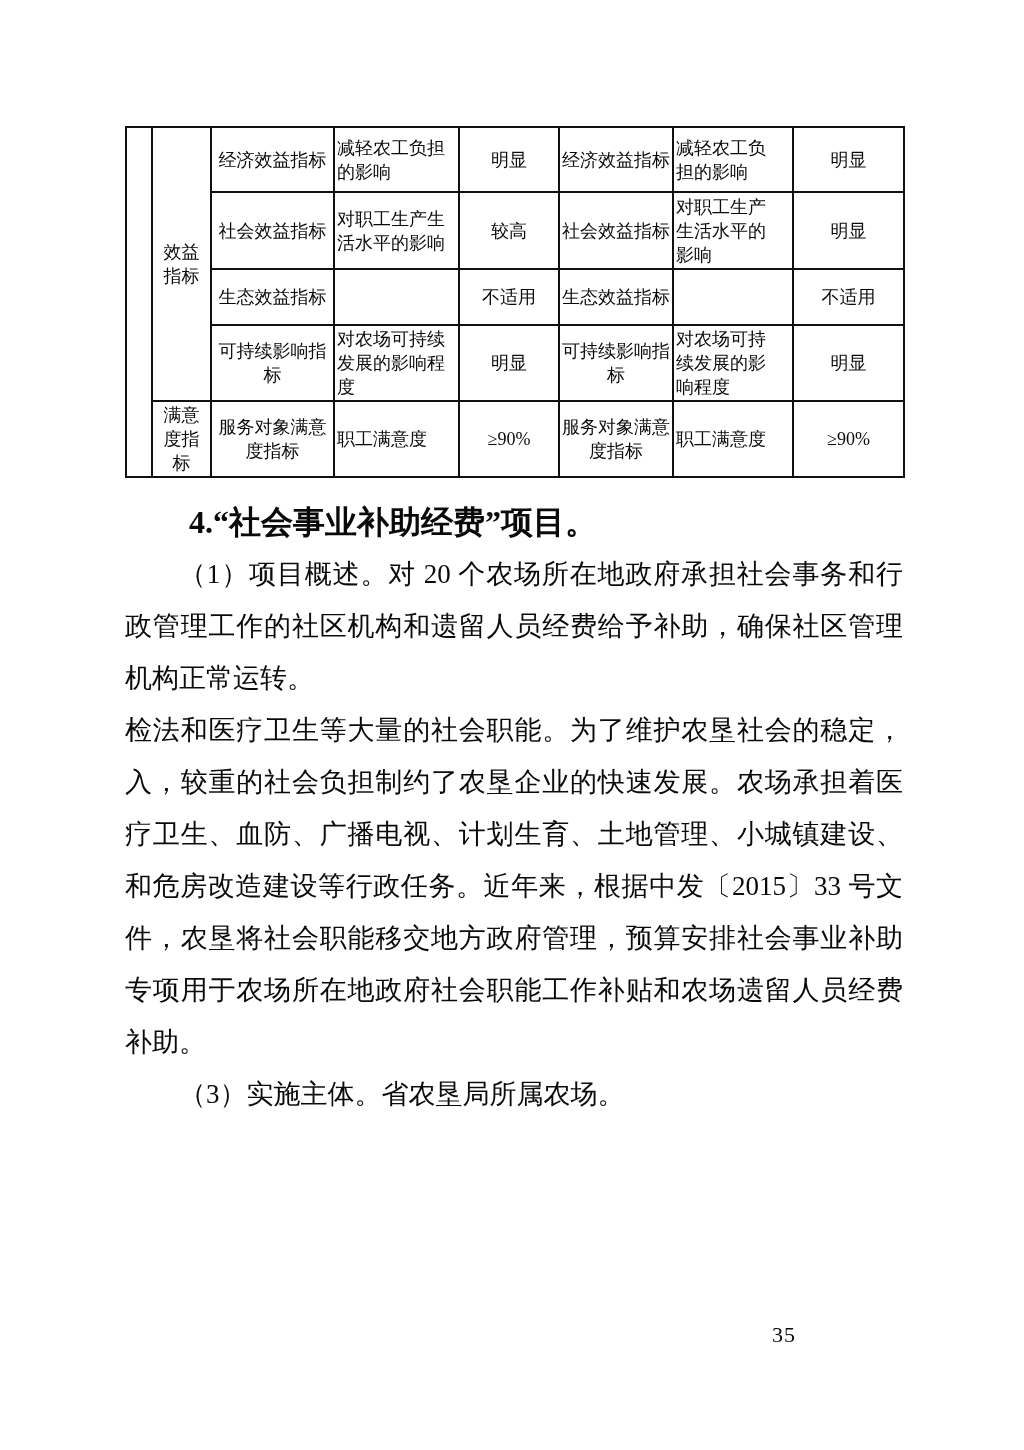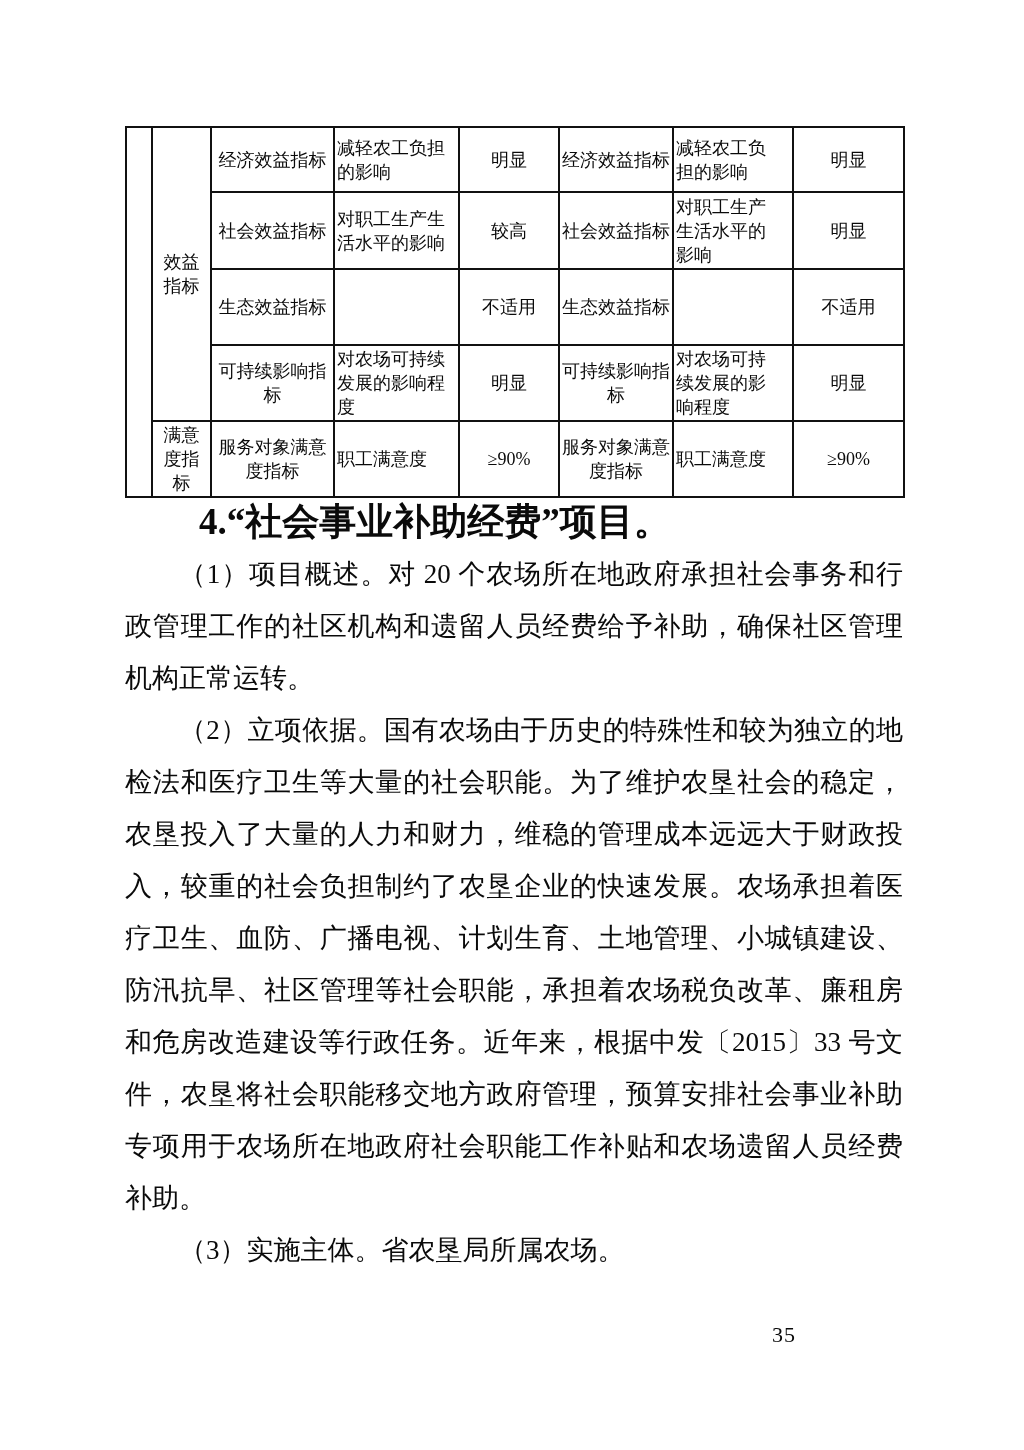--- a/index.html
+++ b/index.html
@@ -45,21 +45,21 @@
   .bodytext {
     position: absolute;
     left: 125px;
     top: 496px;
     width: 778px;
     font-size: 27px;
     line-height: 52px;
   }
   .heading {
     margin: 0;
-    font-size: 37px;
+    font-size: 32px;
     font-weight: bold;
     line-height: 52px;
     text-indent: 2em;
     text-align: left;
   }
   .para { margin: 0; }
   .line {
     display: block;
     text-align: justify;
     text-align-last: justify;
@@ -110,21 +110,21 @@
       <td class="ind">社会效益指标</td>
       <td class="crit">对职工生产生
 活水平的影响</td>
       <td class="val">较高</td>
       <td class="ind">社会效益指标</td>
       <td class="crit">对职工生产
 生活水平的
 影响</td>
       <td class="val">明显</td>
     </tr>
-    <tr style="height:76px">
+    <tr style="height:56px">
       <td class="ind">生态效益指标</td>
       <td class="crit"></td>
       <td class="val">不适用</td>
       <td class="ind">生态效益指标</td>
       <td class="crit"></td>
       <td class="val">不适用</td>
     </tr>
     <tr style="height:76px">
       <td class="ind">可持续影响指
 标</td>
@@ -158,26 +158,23 @@
   <div class="bodytext">
     <h3 class="heading">4.“社会事业补助经费”项目。</h3>
 
     <p class="para">
       <span class="line first">（1）项目概述。对 20 个农场所在地政府承担社会事务和行</span>
       <span class="line">政管理工作的社区机构和遗留人员经费给予补助，确保社区管理</span>
       <span class="line last">机构正常运转。</span>
     </p>
 
     <p class="para">
-      <span class="line first">（2）立项依据。国有农场由于历史的特殊性和较为独立的地</span>
       <span class="line">检法和医疗卫生等大量的社会职能。为了维护农垦社会的稳定，</span>
-      <span class="line">农垦投入了大量的人力和财力，维稳的管理成本远远大于财政投</span>
       <span class="line">入，较重的社会负担制约了农垦企业的快速发展。农场承担着医</span>
       <span class="line">疗卫生、血防、广播电视、计划生育、土地管理、小城镇建设、</span>
-      <span class="line">防汛抗旱、社区管理等社会职能，承担着农场税负改革、廉租房</span>
       <span class="line">和危房改造建设等行政任务。近年来，根据中发〔2015〕33 号文</span>
       <span class="line">件，农垦将社会职能移交地方政府管理，预算安排社会事业补助</span>
       <span class="line">专项用于农场所在地政府社会职能工作补贴和农场遗留人员经费</span>
       <span class="line last">补助。</span>
     </p>
 
     <p class="para">
       <span class="line first last">（3）实施主体。省农垦局所属农场。</span>
     </p>
   </div>

